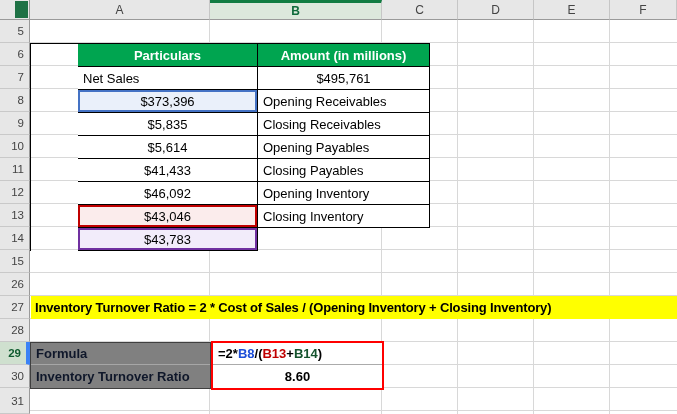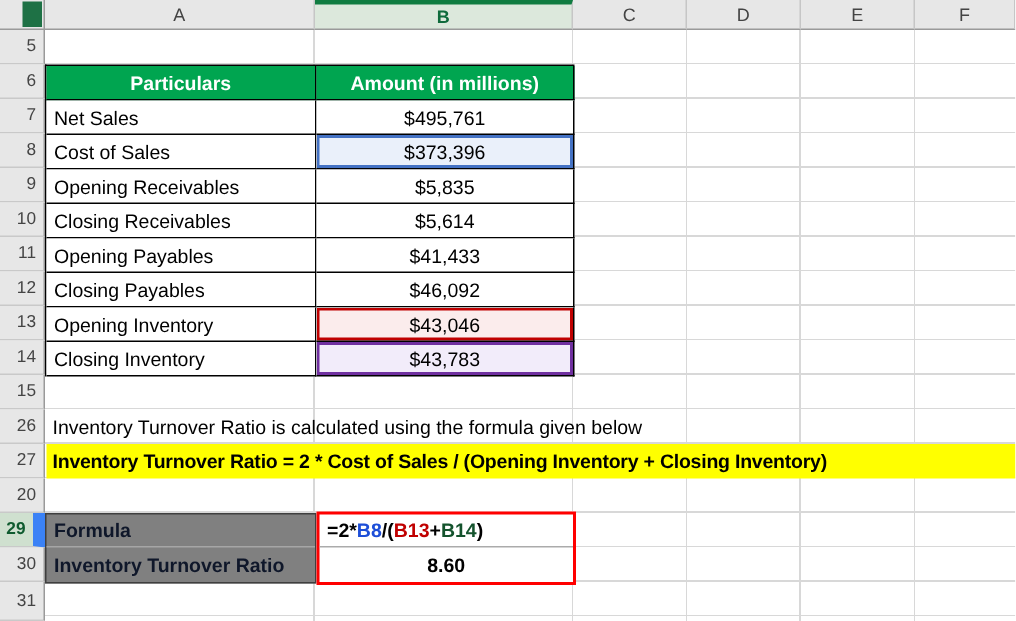--- a/index.html
+++ b/index.html
@@ -38,27 +38,27 @@
     background: #DCE8DC; border-top: 3px solid #107C41; color: #0F6B3C; font-weight: bold;
   }
   
   .row-headers { position: absolute; left: 0; top: 20px; width: 30px; }
   .row-header {
     width: 30px; height: 23px; background: #E7E7E7;
     border-right: 1px solid #9A9A9A; border-bottom: 1px solid #C9C9C9;
     display: flex; align-items: center; justify-content: flex-end; padding-right: 5px;
     font-size: 11.5px; color: #444;
   }
-  .row-header.selected { background: #CFE0CF; color: #0F5B2F; border-right: 8px solid #3b82f6; font-weight: bold; }
+  .row-header.selected { background: #CFE0CF; color: #0F5B2F; border-right: 4px solid #3b82f6; font-weight: bold; }
   .row-header.tall { height: 26px; text-align: center; }
   
   .fin-table {
     position: absolute; left: 30px; top: 43px;
     display: grid; grid-template-columns: 180px 172px; grid-auto-rows: 23px;
-    border-left: 1px solid #000; border-top: 1px solid #000;
+    border-left: 1px solid #000; border-top: 1px solid #000; padding-left: 47px;
   }
   .cell {
     border-right: 1px solid #000; border-bottom: 1px solid #000; background: #fff;
     display: flex; align-items: center; padding: 0 5px; overflow: hidden; white-space: nowrap;
   }
   .cell.th { background: #00A550; color: #fff; font-weight: bold; justify-content: center; }
   .cell.value { justify-content: center; }
   .cell.hl-blue   { background: #EAF0FA; box-shadow: inset 0 0 0 2px #4472C4; }
   .cell.hl-red    { background: #FBECEC; box-shadow: inset 0 0 0 2px #C00000; }
   .cell.hl-purple { background: #F2ECFA; box-shadow: inset 0 0 0 2px #7030A0; }
@@ -123,34 +123,33 @@
     <div class="row-header">8</div>
     <div class="row-header">9</div>
     <div class="row-header">10</div>
     <div class="row-header">11</div>
     <div class="row-header">12</div>
     <div class="row-header">13</div>
     <div class="row-header">14</div>
     <div class="row-header">15</div>
     <div class="row-header">26</div>
     <div class="row-header">27</div>
-    <div class="row-header">20</div>
+    <div class="row-header">28</div>
     <div class="row-header selected">29</div>
     <div class="row-header">30</div>
     <div class="row-header tall">31</div>
   </div>
 
   <div class="fin-table">
     <div class="cell th">Particulars</div>
     <div class="cell th">Amount (in millions)</div>
 
     <div class="cell label">Net Sales</div>
     <div class="cell value">$495,761</div>
 
-    <div class="cell label">Cost of Sales</div>
     <div class="cell value hl-blue">$373,396</div>
 
     <div class="cell label">Opening Receivables</div>
     <div class="cell value">$5,835</div>
 
     <div class="cell label">Closing Receivables</div>
     <div class="cell value">$5,614</div>
 
     <div class="cell label">Opening Payables</div>
     <div class="cell value">$41,433</div>
@@ -158,21 +157,20 @@
     <div class="cell label">Closing Payables</div>
     <div class="cell value">$46,092</div>
 
     <div class="cell label">Opening Inventory</div>
     <div class="cell value hl-red">$43,046</div>
 
     <div class="cell label">Closing Inventory</div>
     <div class="cell value hl-purple">$43,783</div>
   </div>
 
-  <div class="note-line">Inventory Turnover Ratio is calculated using the formula given below</div>
   <div class="formula-note">Inventory Turnover Ratio = 2 * Cost of Sales / (Opening Inventory + Closing Inventory)</div>
 
   <div class="calc-labels">
     <div class="calc-label">Formula</div>
     <div class="calc-label">Inventory Turnover Ratio</div>
   </div>
 
   <div class="calc-values">
     <div class="formula-cell">
       <span>=2*</span>

